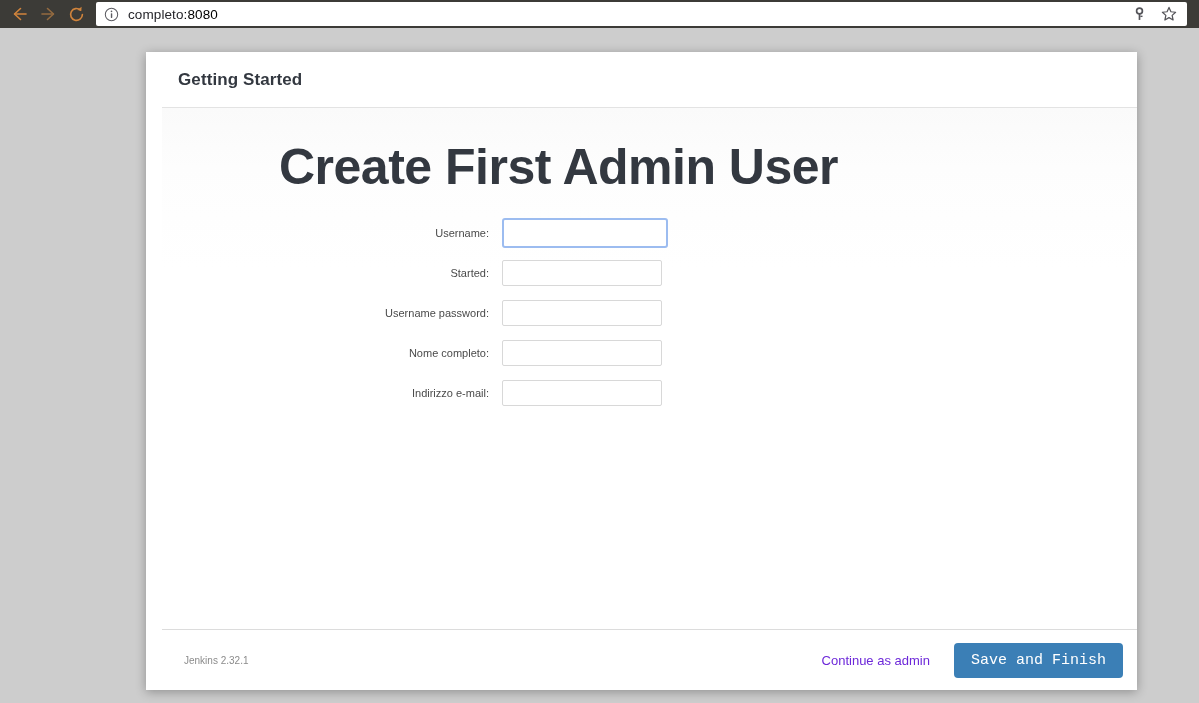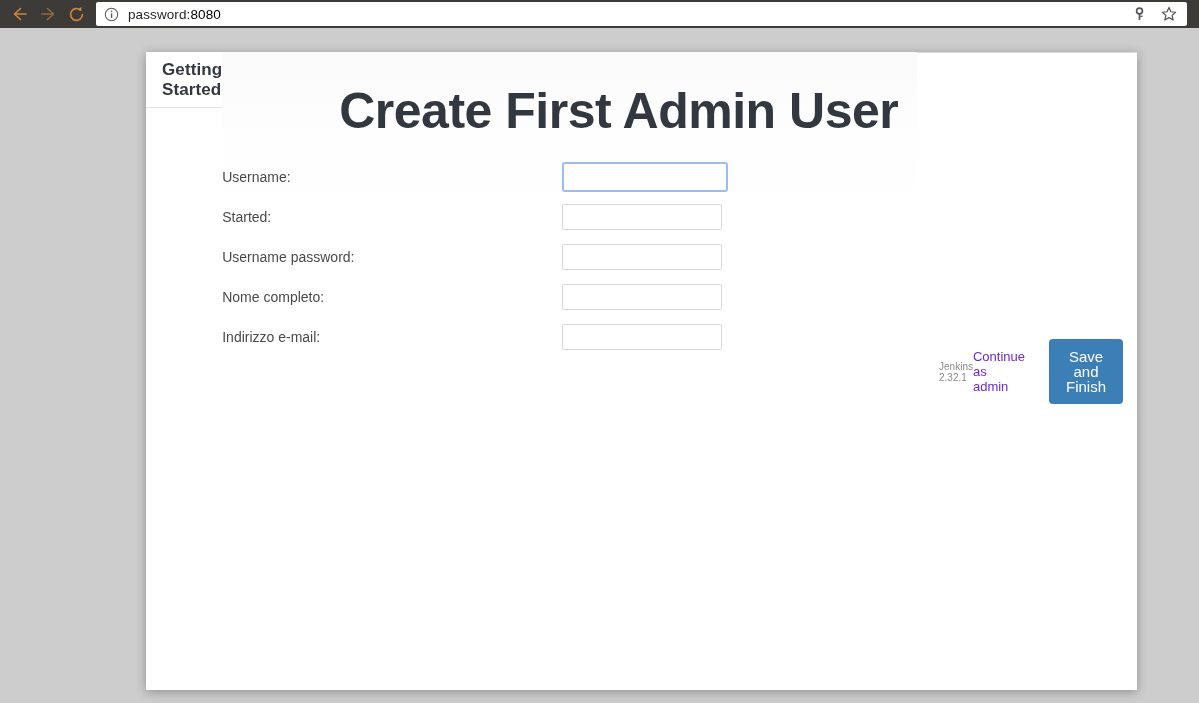--- a/index.html
+++ b/index.html
@@ -54,21 +54,21 @@
     background: #cdcdcd;
     overflow: hidden;
   }
 
   .card {
     position: absolute;
     left: 146px; top: 24px;
     width: 991px; height: 638px;
     background: #ffffff;
     box-shadow: 0 2px 10px rgba(0,0,0,0.30);
-    display: flex; flex-direction: row;
+    display: flex; flex-direction: column; padding-left: 16px;
   }
 
   .card-header {
     height: 56px;
     flex: 0 0 56px;
     border-bottom: 1px solid #e3e3e3;
     display: flex; align-items: center;
     padding-left: 16px;
   }
   .card-header-title {
@@ -102,23 +102,23 @@
     width: 560px;
   }
   .form-row {
     display: flex;
     align-items: center;
     margin-bottom: 6px;
     height: 34px;
   }
   .form-label {
     width: 340px;
-    text-align: left;
+    text-align: right;
     padding-right: 13px;
-    font-size: 14px;
+    font-size: 11px;
     color: #4a4a4a;
     white-space: nowrap;
   }
   .form-input {
     height: 26px;
     width: 160px;
     border: 1px solid #d8d8d8;
     border-radius: 2px;
     background: #fff;
     font-size: 13px;
@@ -153,21 +153,21 @@
     text-decoration: none;
     margin-right: 24px;
     cursor: pointer;
   }
   .btn-primary {
     background: #3b7fb6;
     color: #ffffff;
     border: none;
     border-radius: 4px;
     font-size: 15px;
-    font-family: Liberation Sans, sans-serif;
+    font-family: Liberation Mono, monospace;
     padding: 10px 17px;
     cursor: pointer;
     line-height: 1;
   }
 </style>
 </head>
 <body>
 
 <div class="browser-bar">
 
@@ -199,21 +199,21 @@
   </div>
 
   <div class="urlbar">
     <span class="info-icon">
       <svg width="15" height="15" viewBox="0 0 16 16">
         <circle cx="8" cy="8" r="6.6" fill="none" stroke="#5a5a60" stroke-width="1.1"></circle>
         <circle cx="8" cy="4.7" r="0.85" fill="#5a5a60"></circle>
         <rect x="7.3" y="6.6" width="1.5" height="5.1" rx="0.5" fill="#5a5a60"></rect>
       </svg>
     </span>
-    <span class="url-text"><span>password</span><span class="url-port">:8080</span></span>
+    <span class="url-text"><span>completo</span><span class="url-port">:8080</span></span>
     <span class="url-spacer"></span>
     <span class="urlbar-icons">
       <span title="Saved passwords">
         <svg width="15" height="15" viewBox="0 0 16 16">
           <circle cx="8" cy="4.2" r="3.1" fill="none" stroke="#55555a" stroke-width="1.8"></circle>
           <rect x="7.1" y="6.6" width="1.8" height="7.2" fill="#55555a"></rect>
           <rect x="8.9" y="9.2" width="2.3" height="1.5" fill="#55555a"></rect>
         </svg>
       </span>
       <span title="Bookmark this page">

